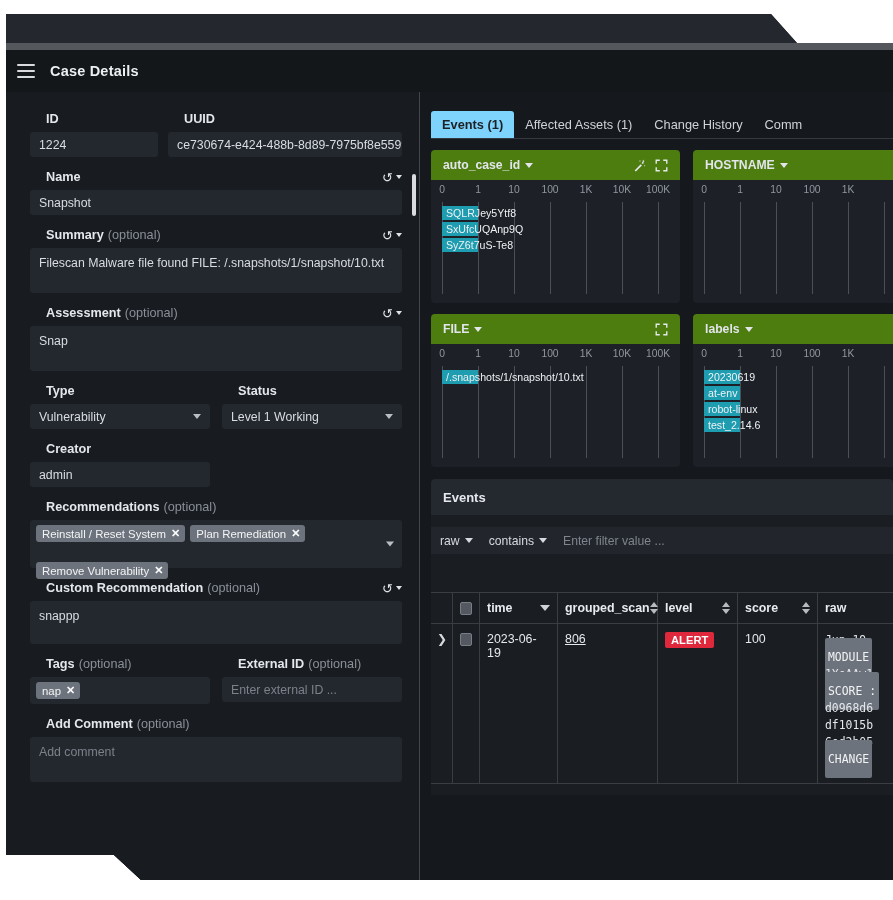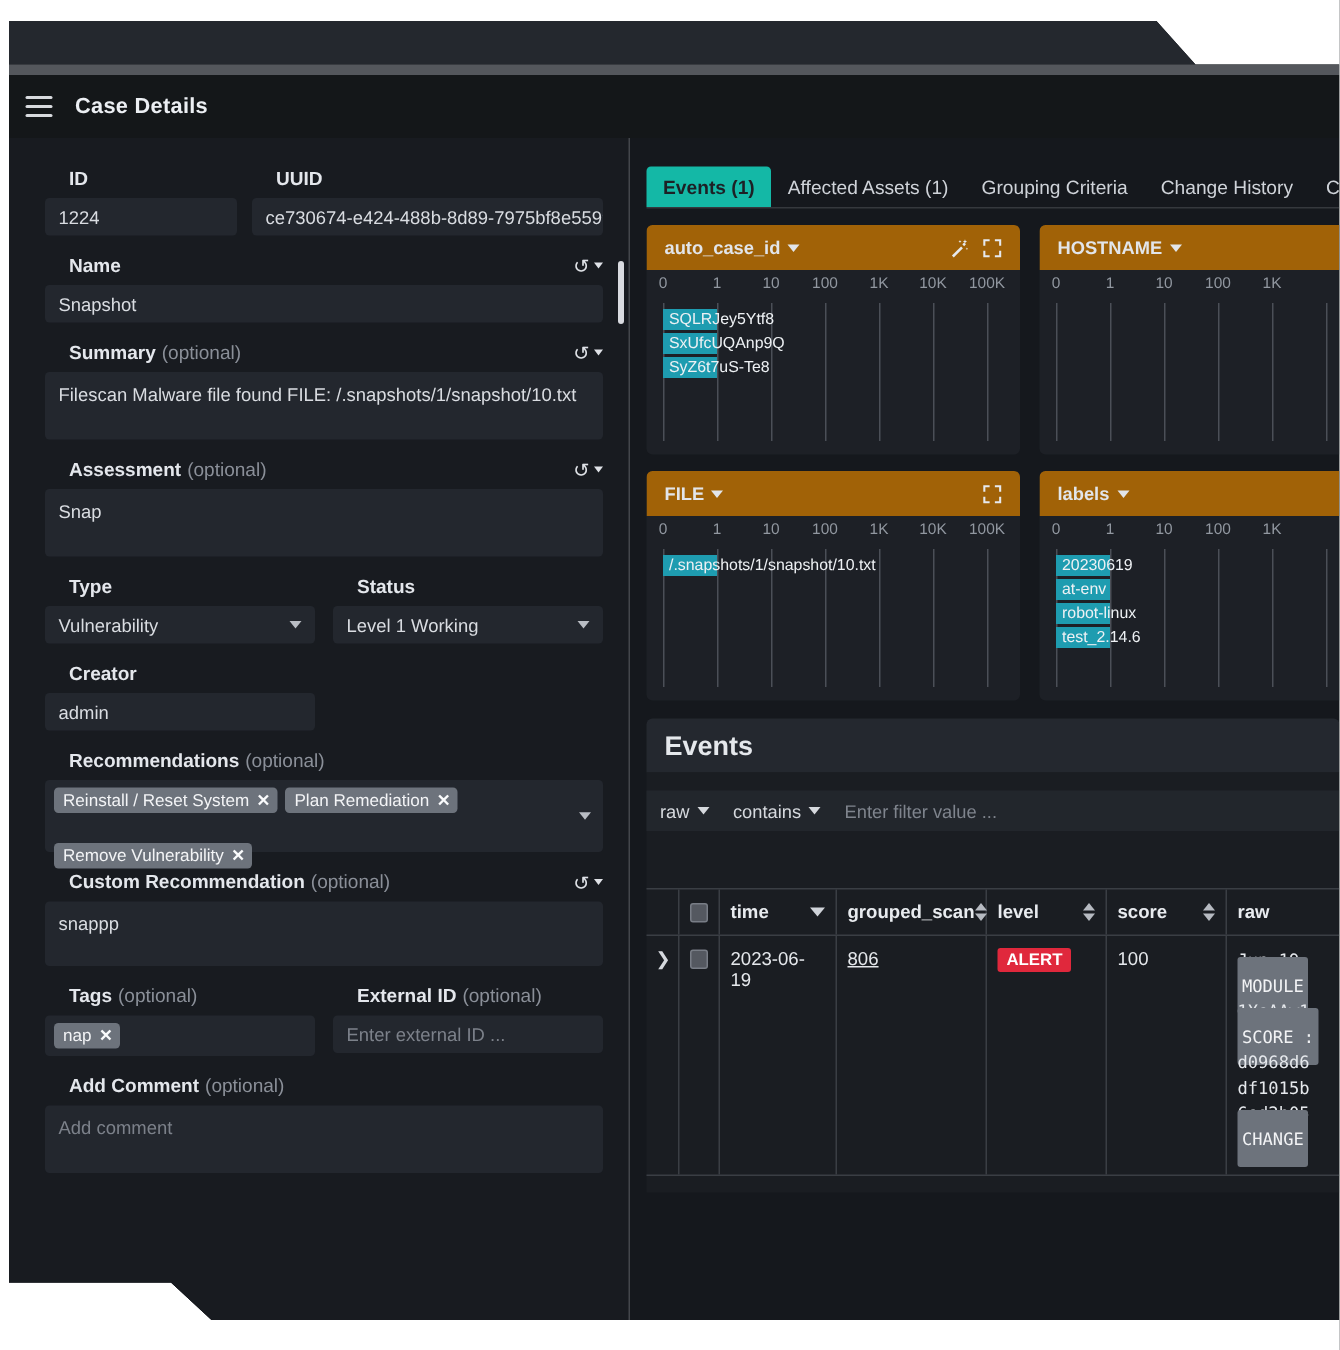--- a/index.html
+++ b/index.html
@@ -121,35 +121,35 @@
     position: relative; overflow: hidden;
   }
   .tabs {
     display: flex; align-items: flex-end; height: 30px;
     padding-left: 11px; gap: 0; margin-top: 16px;
   }
   .tab {
     color: #cfd3d9; font-size: 12.8px; padding: 6px 11px 6px 11px;
     white-space: nowrap; cursor: pointer; border-radius: 3px 3px 0 0;
   }
-  .tab.active { background: #14b8a6; color: #1d2025; font-weight: bold; }
+  .tab.active { background: #7dd3fc; color: #1d2025; font-weight: bold; }
   .tabs-underline {
     height: 1px; background: #35383d; margin: 0 0 0 11px; width: 462px;
   }
 
   
   .charts { padding: 11px 0 0 11px; display: flex; flex-direction: column; gap: 11px; }
   .chart-row { display: flex; gap: 13px; }
   .chart-card {
     background: #1d2026; border-radius: 4px; width: 249px; overflow: hidden;
     flex-shrink: 0;
   }
   .chart-head {
     height: 30px; display: flex; align-items: center; justify-content: space-between;
-    padding: 0 12px; background: #a16207;
+    padding: 0 12px; background: #4d7c0f;
   }
   .chart-title {
     color: #e2e5ea; font-size: 12.2px; font-weight: bold;
     display: flex; align-items: center; gap: 5px;
   }
   .chart-title .caret { border-top-color: #e2e5ea; }
   .head-icons { display: flex; align-items: center; gap: 9px; }
   .ico-sm { width: 13px; height: 13px; cursor: pointer; }
   .chart-body { position: relative; height: 119px; padding: 0 0 0 0; }
   .axis-row {
@@ -166,21 +166,21 @@
   .bar-txt {
     position: absolute; left: 4px; top: 0; height: 14px; line-height: 14px;
     color: #eef1f4; font-size: 10.6px; white-space: nowrap;
   }
 
   
   .events-sec { margin-top: 12px; }
   .events-head {
     background: #24282f; height: 36px; display: flex; align-items: center;
     padding-left: 12px; margin-left: 11px; width: 462px; border-radius: 4px 4px 0 0;
-    color: #e5e8ec; font-size: 18px; font-weight: bold;
+    color: #e5e8ec; font-size: 13px; font-weight: bold;
   }
   .events-body { background: #1a1d22; margin-left: 11px; width: 462px; height: 280px;
     padding-top: 12px; }
   .filter-bar {
     display: flex; align-items: center; gap: 0; height: 27px;
     background: #22262c; margin: 0 0 0 0; width: 462px; padding-left: 9px;
   }
   .filter-seg { color: #d6d9de; font-size: 12.2px; display: flex; align-items: center;
     gap: 5px; padding-right: 16px; cursor: pointer; }
   .filter-seg .caret { border-top-color: #d6d9de; }
@@ -389,21 +389,20 @@
       </div>
 
       <div class="scroll-thumb"></div>
     </div>
 
     <div class="right-panel">
 
       <div class="tabs">
         <div class="tab active">Events (1)</div>
         <div class="tab">Affected Assets (1)</div>
-        <div class="tab">Grouping Criteria</div>
         <div class="tab">Change History</div>
         <div class="tab">Comm</div>
       </div>
       <div class="tabs-underline"></div>
 
       <div class="charts">
 
         <div class="chart-row">
 
           <div class="chart-card">

